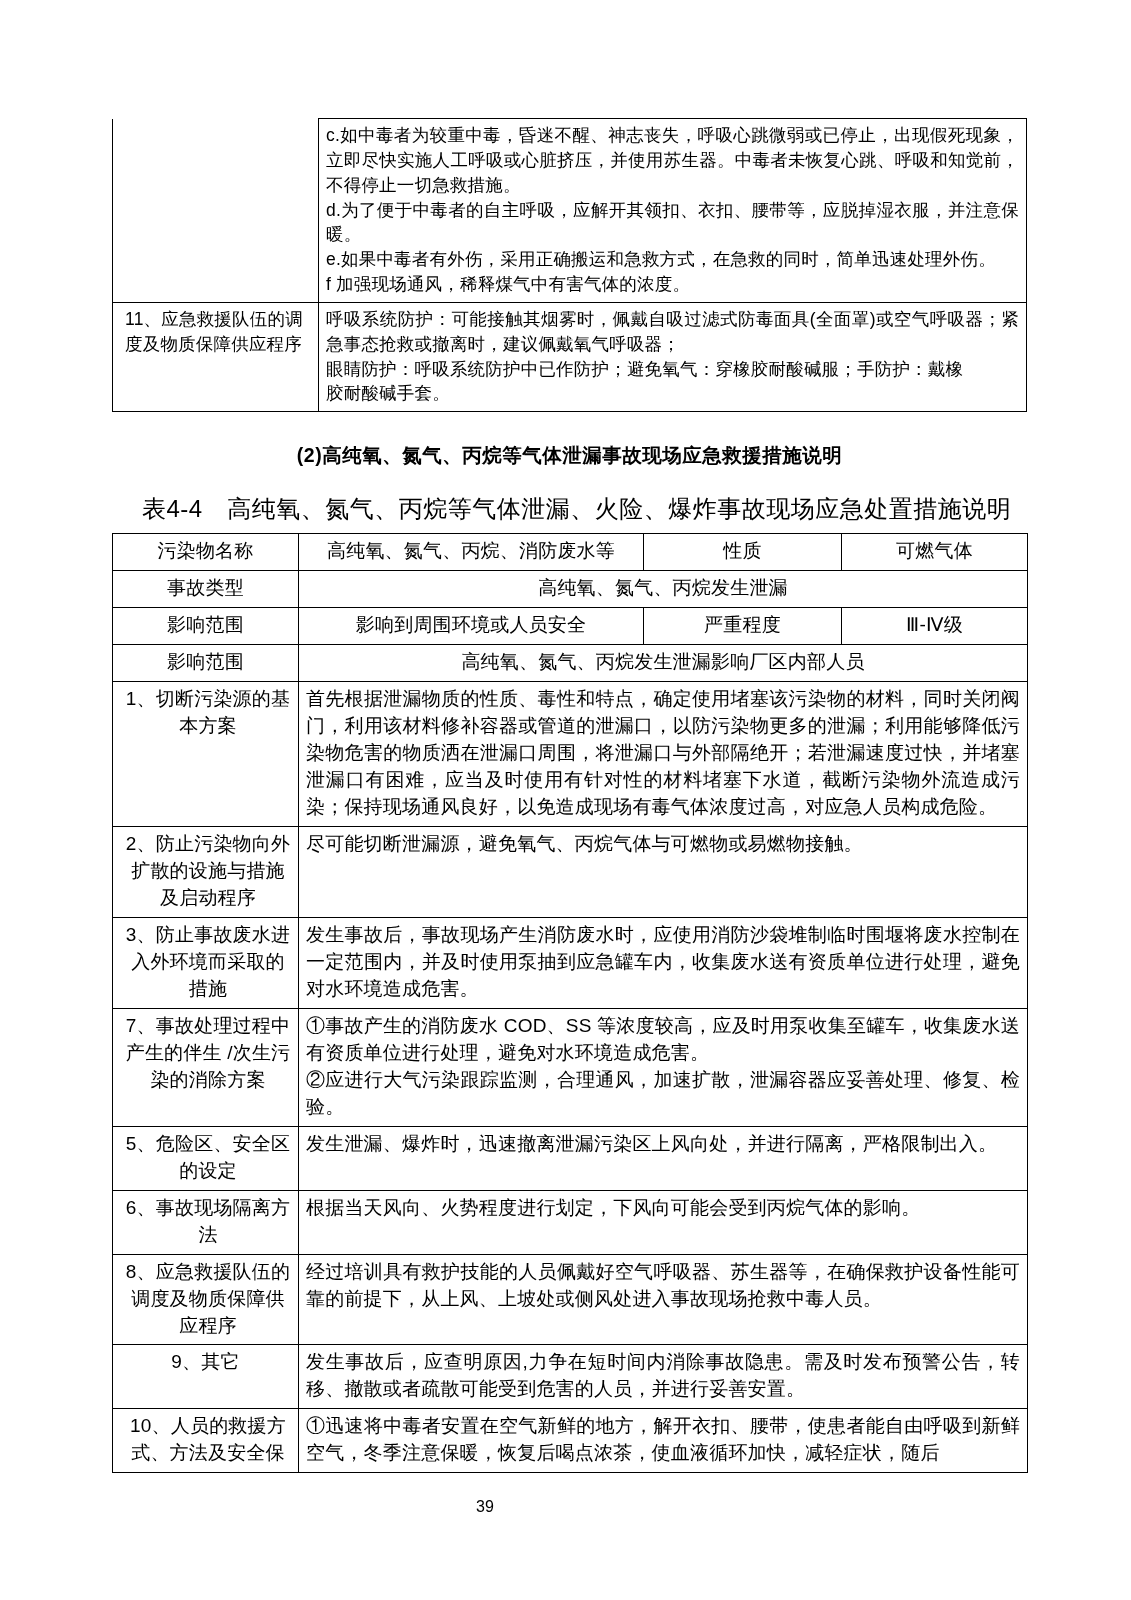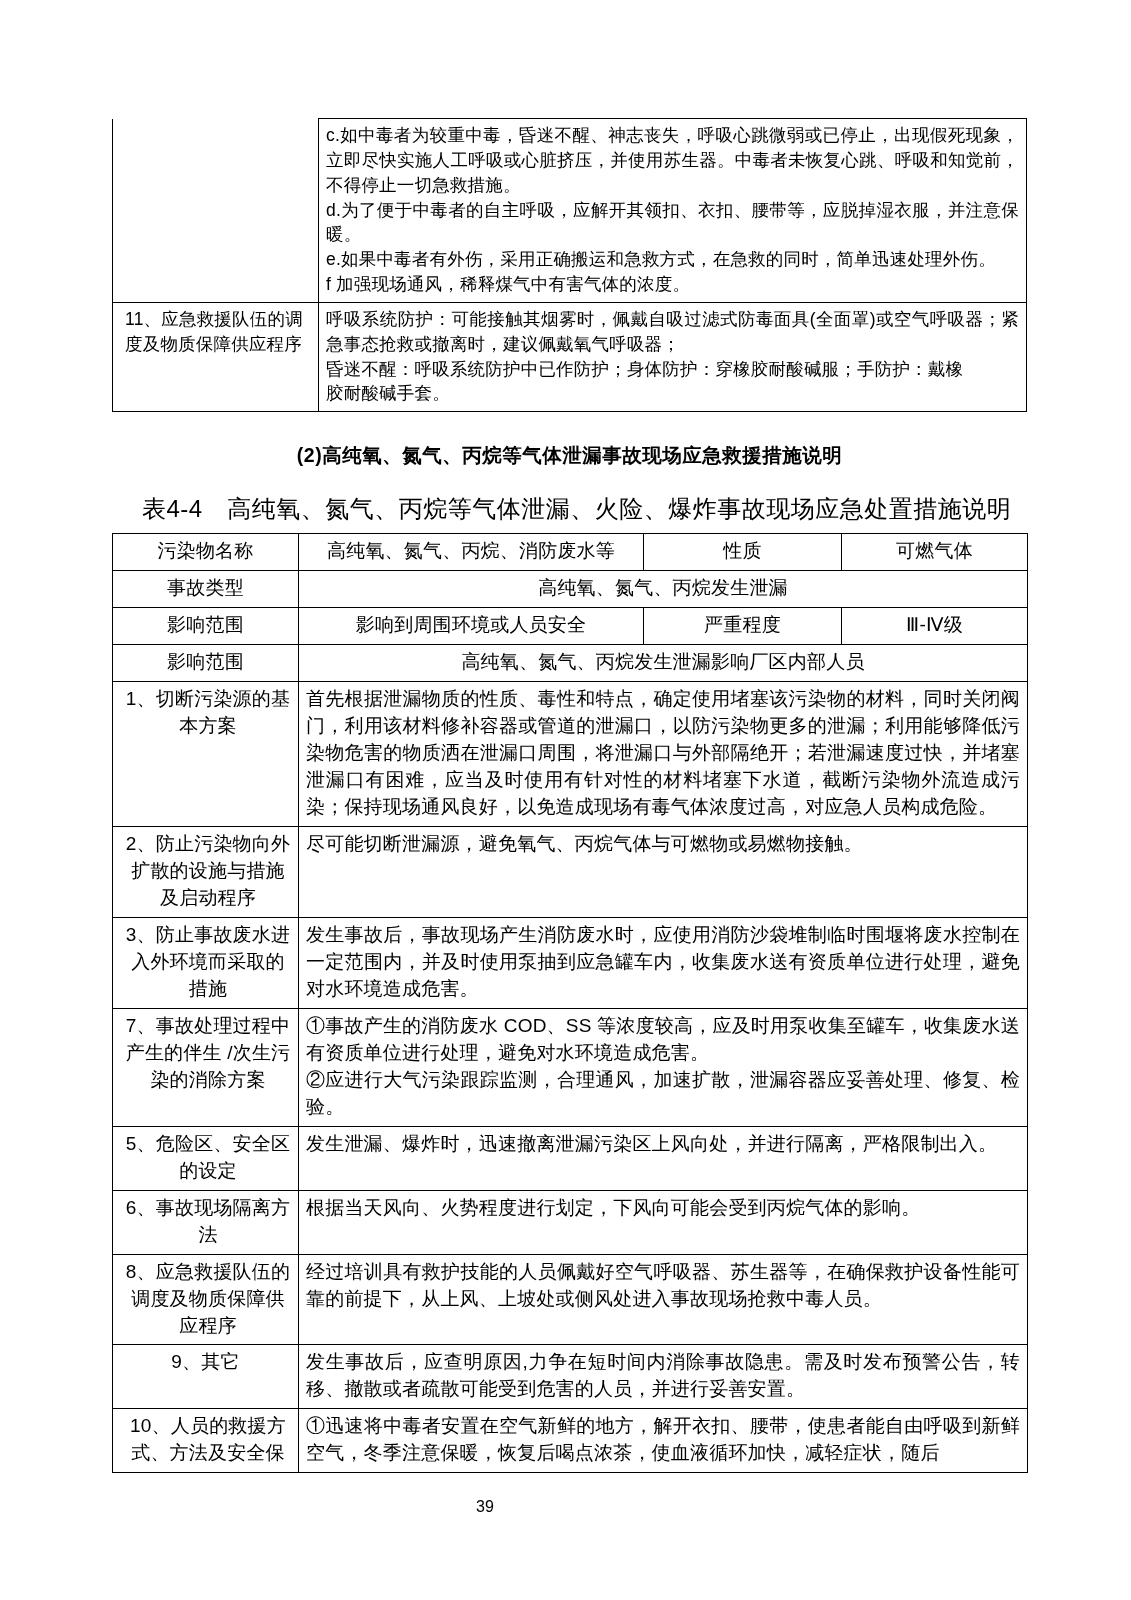--- a/index.html
+++ b/index.html
@@ -105,21 +105,21 @@
         <div>c.如中毒者为较重中毒，昏迷不醒、神志丧失，呼吸心跳微弱或已停止，出现假死现象，立即尽快实施人工呼吸或心脏挤压，并使用苏生器。中毒者未恢复心跳、呼吸和知觉前，不得停止一切急救措施。</div>
         <div>d.为了便于中毒者的自主呼吸，应解开其领扣、衣扣、腰带等，应脱掉湿衣服，并注意保暖。</div>
         <div>e.如果中毒者有外伤，采用正确搬运和急救方式，在急救的同时，简单迅速处理外伤。</div>
         <div>f 加强现场通风，稀释煤气中有害气体的浓度。</div>
       </td>
     </tr>
     <tr>
       <td class="lbl">11、应急救援队伍的调度及物质保障供应程序</td>
       <td class="body">
         <div>呼吸系统防护：可能接触其烟雾时，佩戴自吸过滤式防毒面具(全面罩)或空气呼吸器；紧急事态抢救或撤离时，建议佩戴氧气呼吸器；</div>
-        <div>昏迷不醒：呼吸系统防护中已作防护；身体防护：穿橡胶耐酸碱服；手防护：戴橡</div>
+        <div>眼睛防护：呼吸系统防护中已作防护；避免氧气：穿橡胶耐酸碱服；手防护：戴橡</div>
         <div>胶耐酸碱手套。</div>
       </td>
     </tr>
   </tbody>
     </table>
 
   <div class="heading">(2)高纯氧、氮气、丙烷等气体泄漏事故现场应急救援措施说明</div>
 
   <div class="tbl-title">表4-4　高纯氧、氮气、丙烷等气体泄漏、火险、爆炸事故现场应急处置措施说明</div>
 

